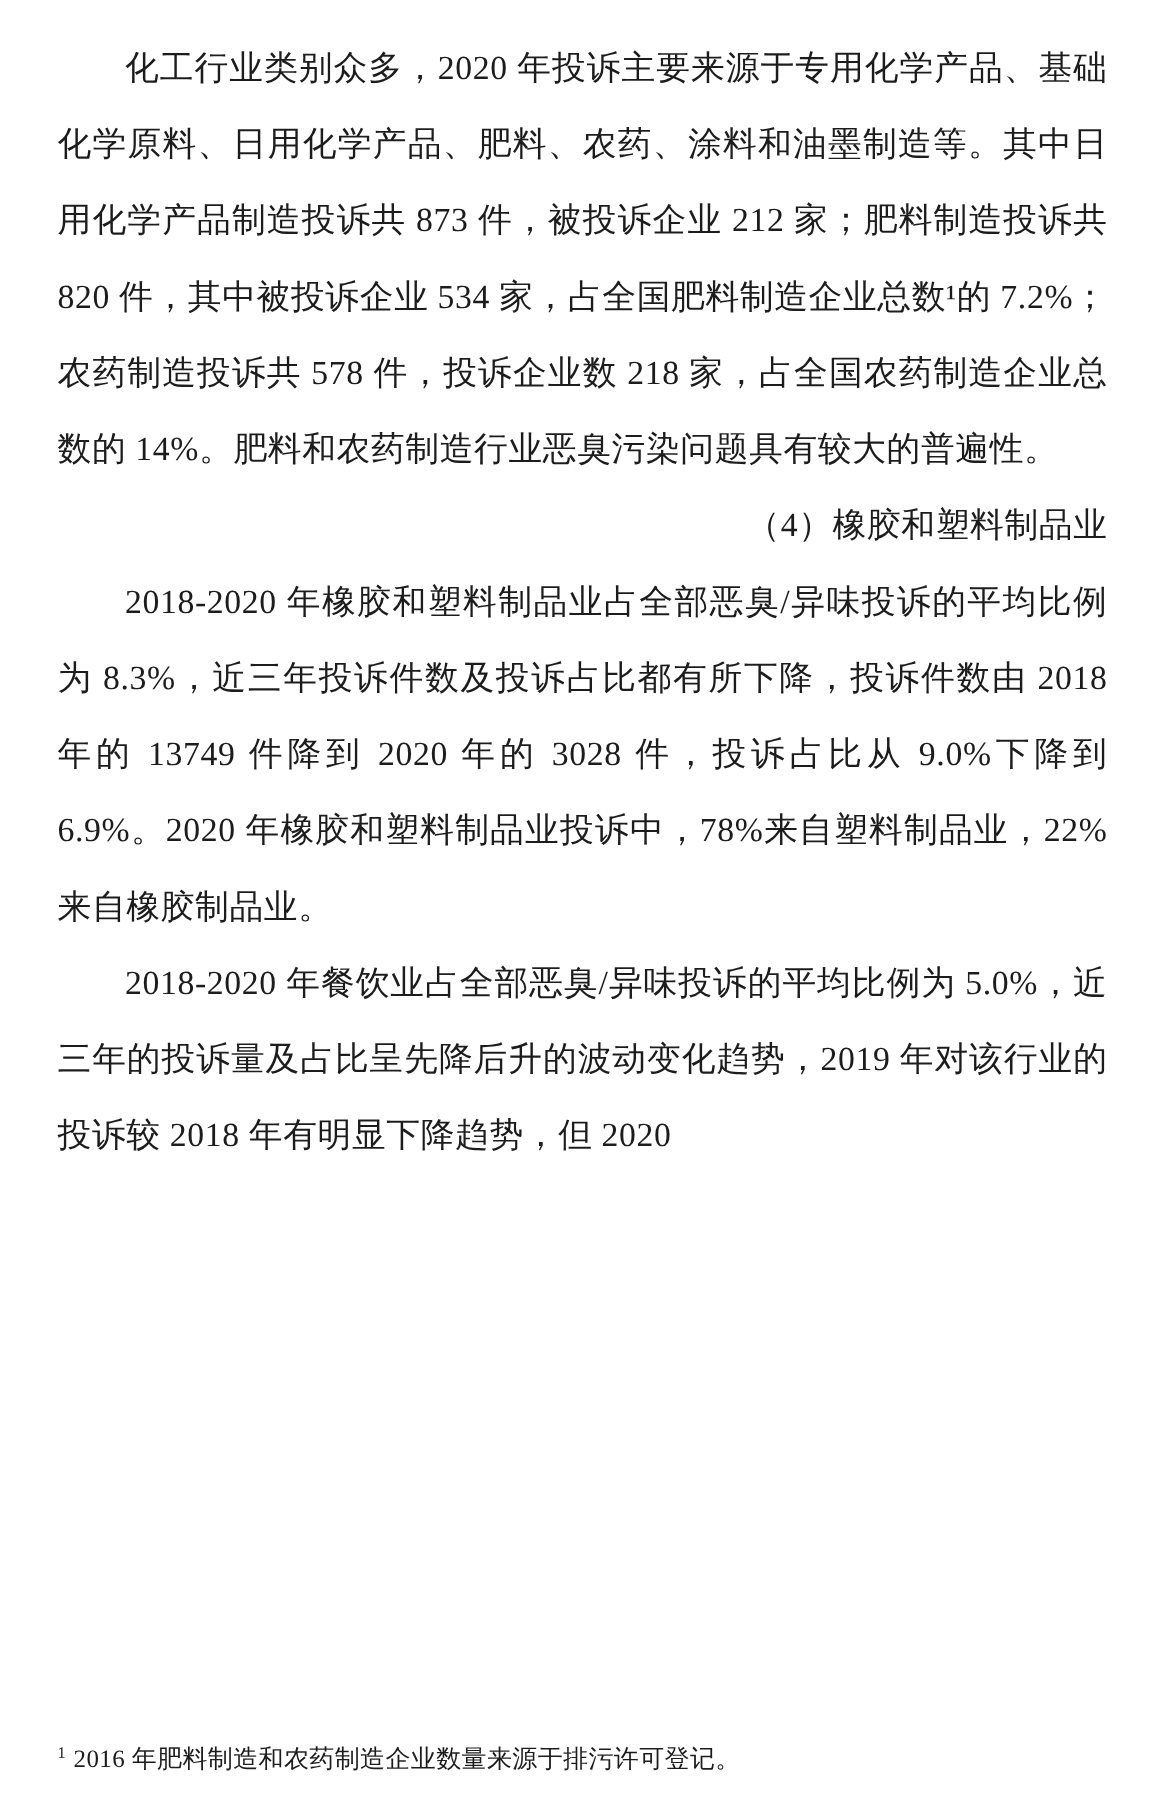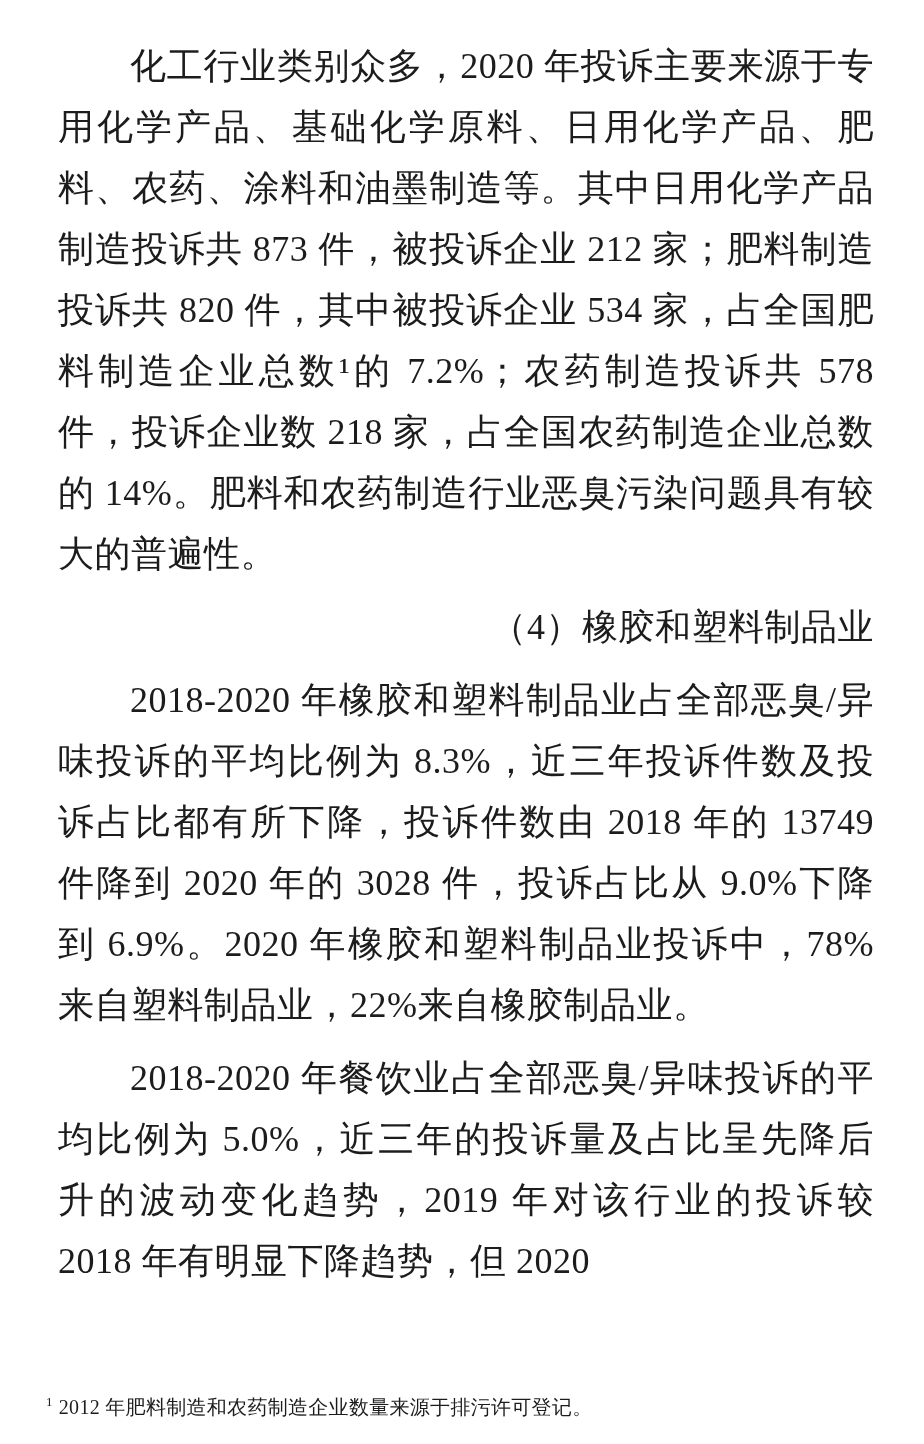--- a/index.html
+++ b/index.html
@@ -20,25 +20,25 @@
     left: 46px;
     top: 24px;
     width: 840px;
     color: #1c1c1c;
     font-size: 32px;
     line-height: 61px;
     text-align: justify;
     text-justify: inter-character;
   }
   .para, .heading {
-    margin: 12px;
+    margin: 0;
     padding: 0;
     text-indent: 2em;
     font-weight: normal;
-    font-size: 36px;
+    font-size: 27px;
     letter-spacing: 0.5px;
   }
   .heading {
     text-align: right;
   }
   .footnote {
     position: absolute;
     left: 46px;
     top: 1388px;
     width: 840px;
@@ -64,16 +64,16 @@
     <p class="heading">（4）橡胶和塑料制品业</p>
 
     <p class="para">2018-2020 年橡胶和塑料制品业占全部恶臭/异味投诉的平均比例为 8.3%，近三年投诉件数及投诉占比都有所下降，投诉件数由 2018 年的 13749 件降到 2020 年的 3028 件，投诉占比从 9.0%下降到 6.9%。2020 年橡胶和塑料制品业投诉中，78%来自塑料制品业，22%来自橡胶制品业。</p>
 
 
 
     <p class="para">2018-2020 年餐饮业占全部恶臭/异味投诉的平均比例为 5.0%，近三年的投诉量及占比呈先降后升的波动变化趋势，2019 年对该行业的投诉较 2018 年有明显下降趋势，但 2020</p>
   </div>
 
   <div class="footnote">
-    <sup>1</sup><span>2012 年肥料制造和农药制造企业数量来源于排污许可登记。</span>
+    <sup>1</sup><span>2016 年肥料制造和农药制造企业数量来源于排污许可登记。</span>
   </div>
 
 </div>
 
 </body></html>

